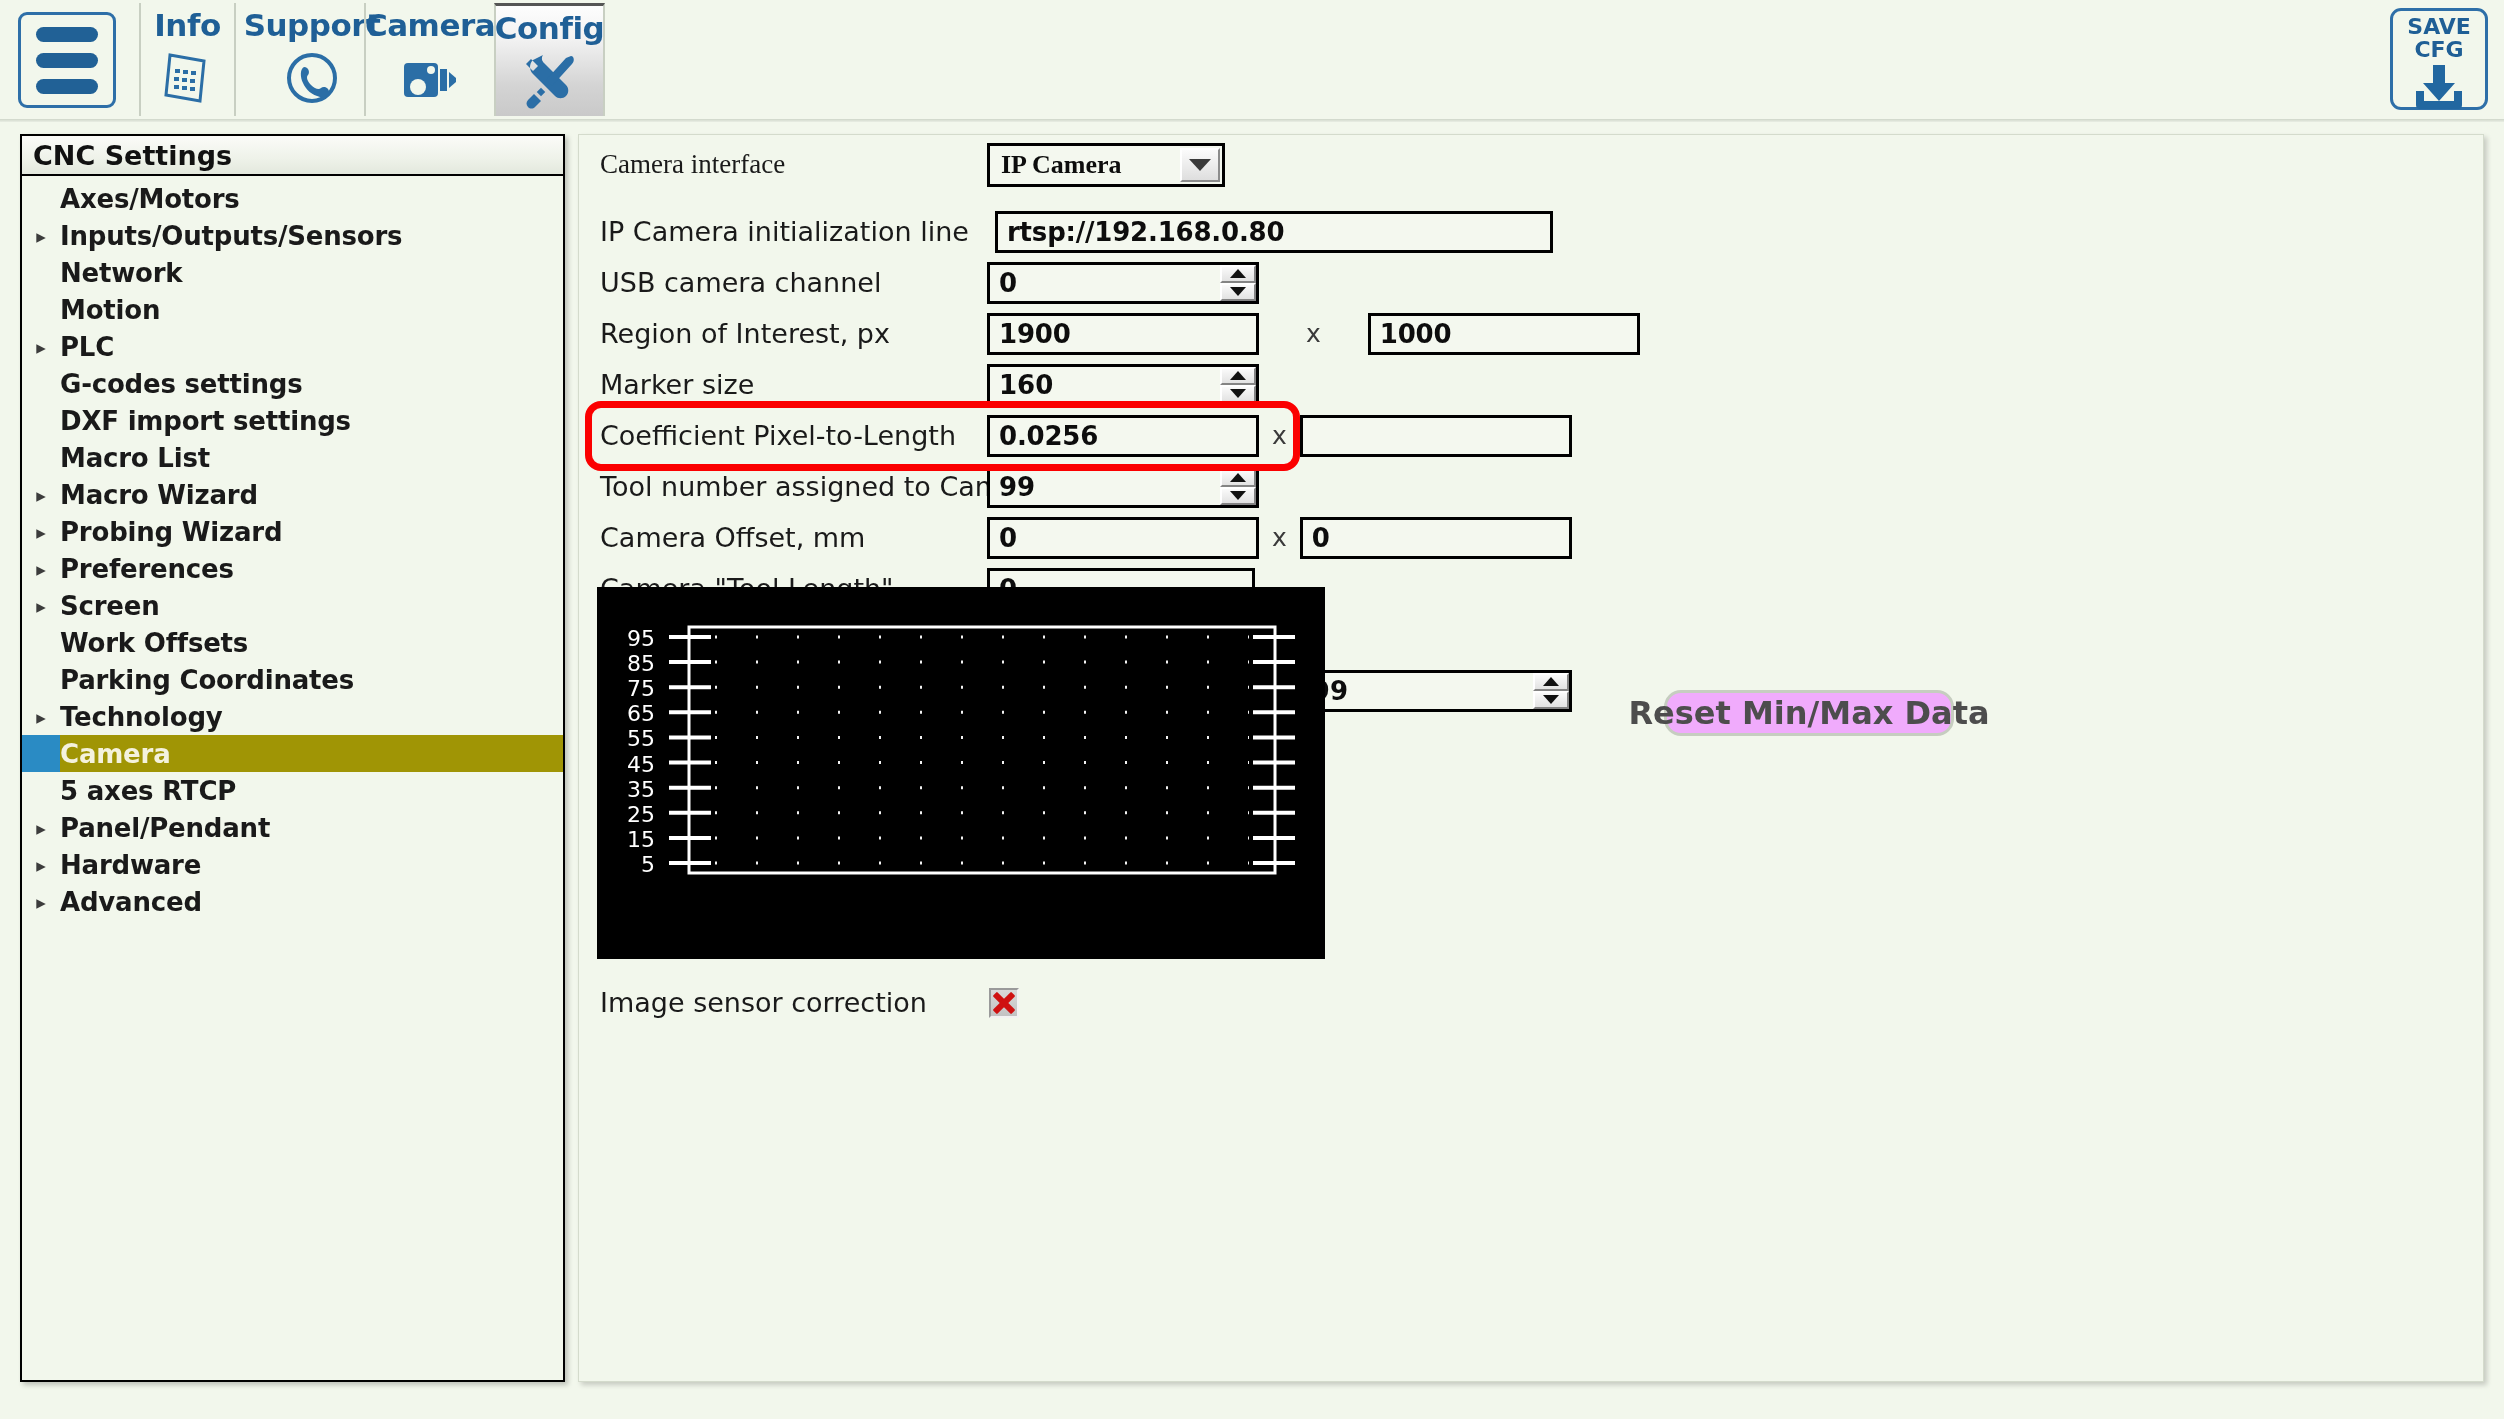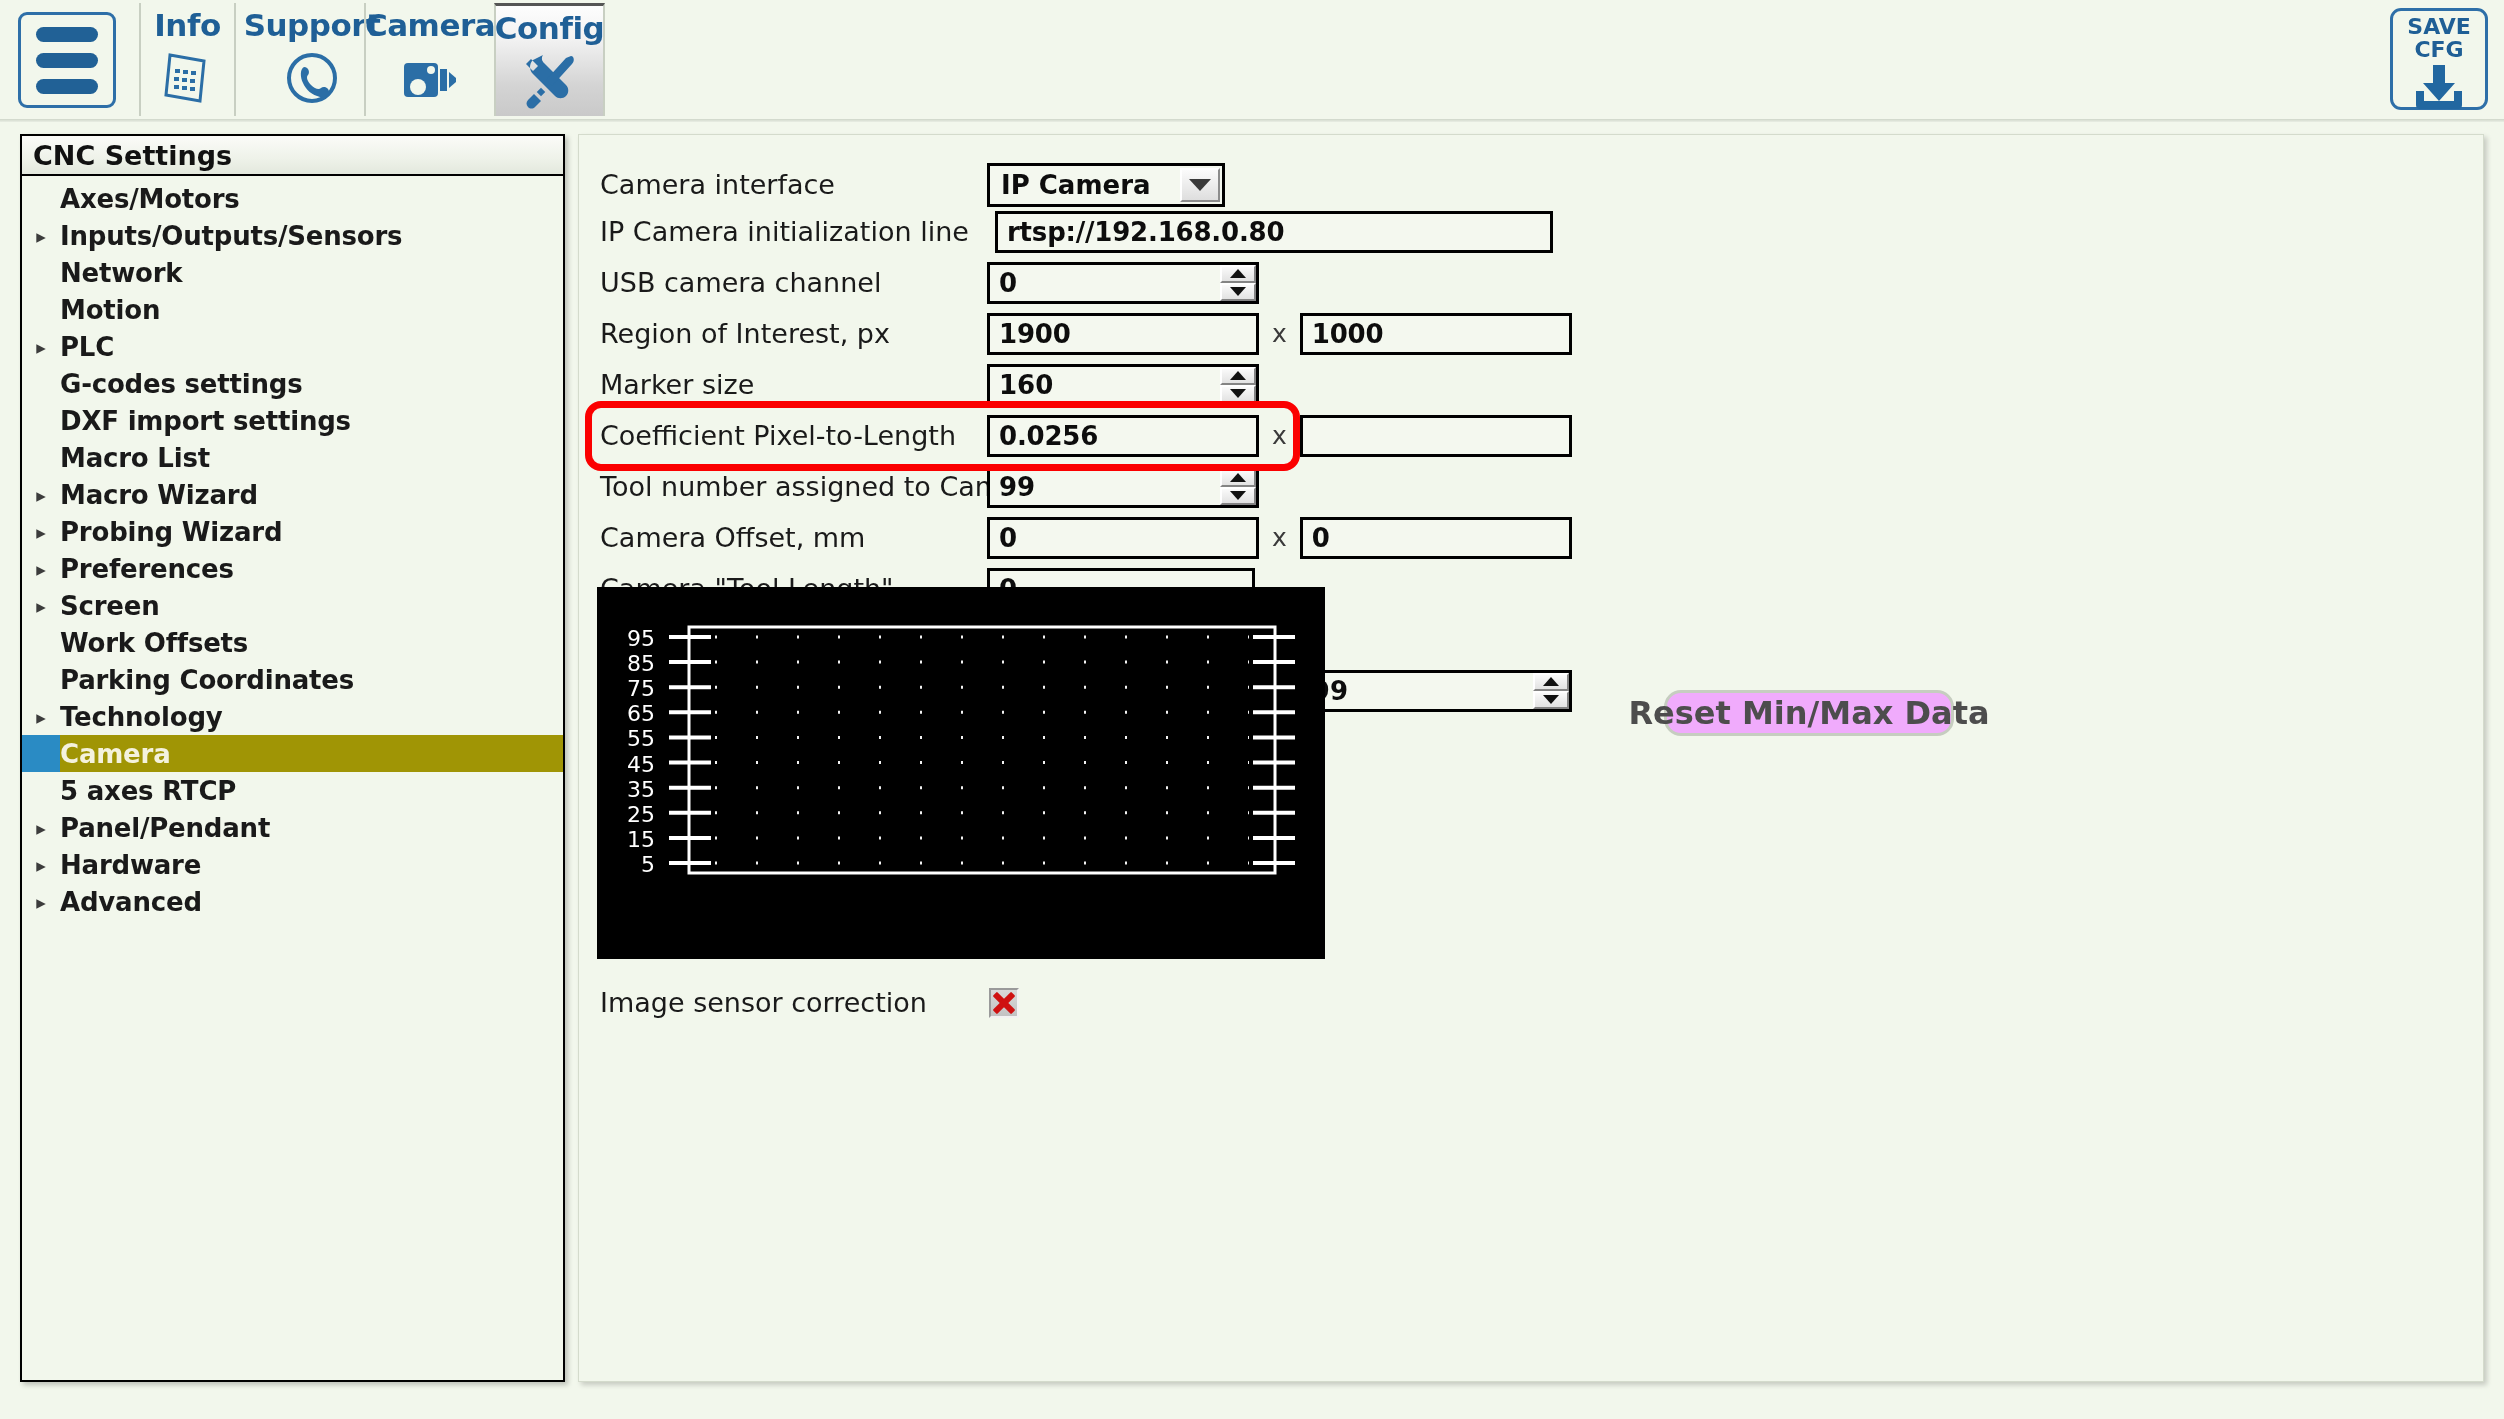--- a/index.html
+++ b/index.html
@@ -392,21 +392,21 @@
         <div class="tree-row">
           <span class="tree-arrow">▸</span>
           <span class="tree-label">Advanced</span>
         </div>
       </div>
   </div>
 
   <div id="form-panel">
 
     <div id="rows-host">
-        <div class="frow" style="top: 22px;">
+        <div class="frow" style="top: 2px; font-family: Liberation Serif, serif;">
           <span class="flabel">Camera interface</span>
           <span class="fieldzone" style="left: 408px;">
             <span class="combo" style="width: 238px;">
               <span>IP Camera</span>
               <span class="arrowbtn">
                 <span class="tri-dn2"></span>
               </span>
             </span>
           </span>
         </div>
@@ -429,21 +429,21 @@
                 </span>
                 <span class="sbtn">
                   <span class="tri-dn"></span>
                 </span>
               </span>
             </span>
           </span>
         </div>
         <div class="frow" style="top: 171px;">
           <span class="flabel">Region of Interest, px</span>
-          <span class="fieldzone" style="left: 408px;">
+          <span class="fieldzone" style="left: 408px; gap: 34px;">
             <span class="tbox" style="width: 272px;">
               <span>1900</span>
             </span>
             <span class="xsep">x</span>
             <span class="tbox" style="width: 272px;">
               <span>1000</span>
             </span>
           </span>
         </div>
         <div class="frow" style="top: 222px;">

